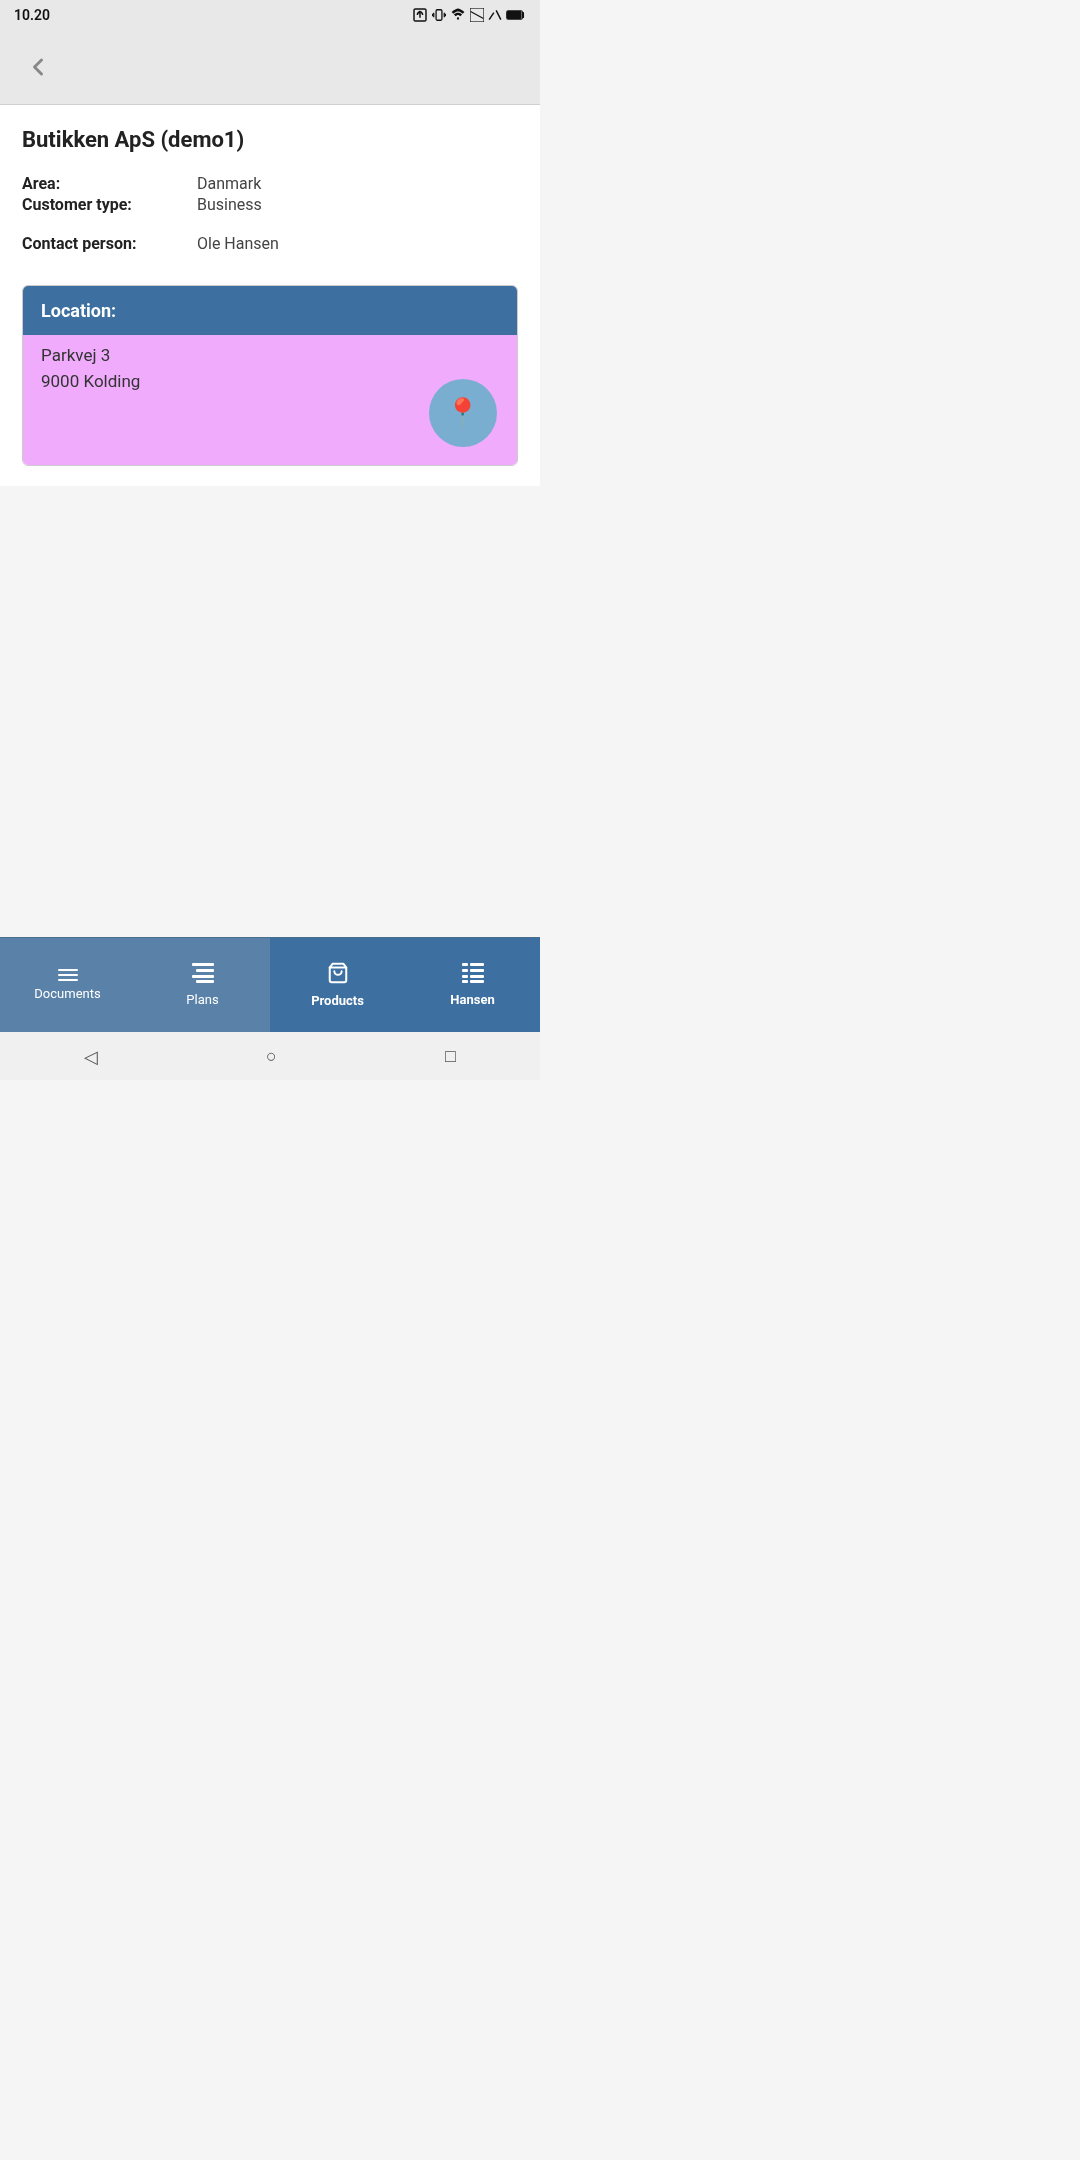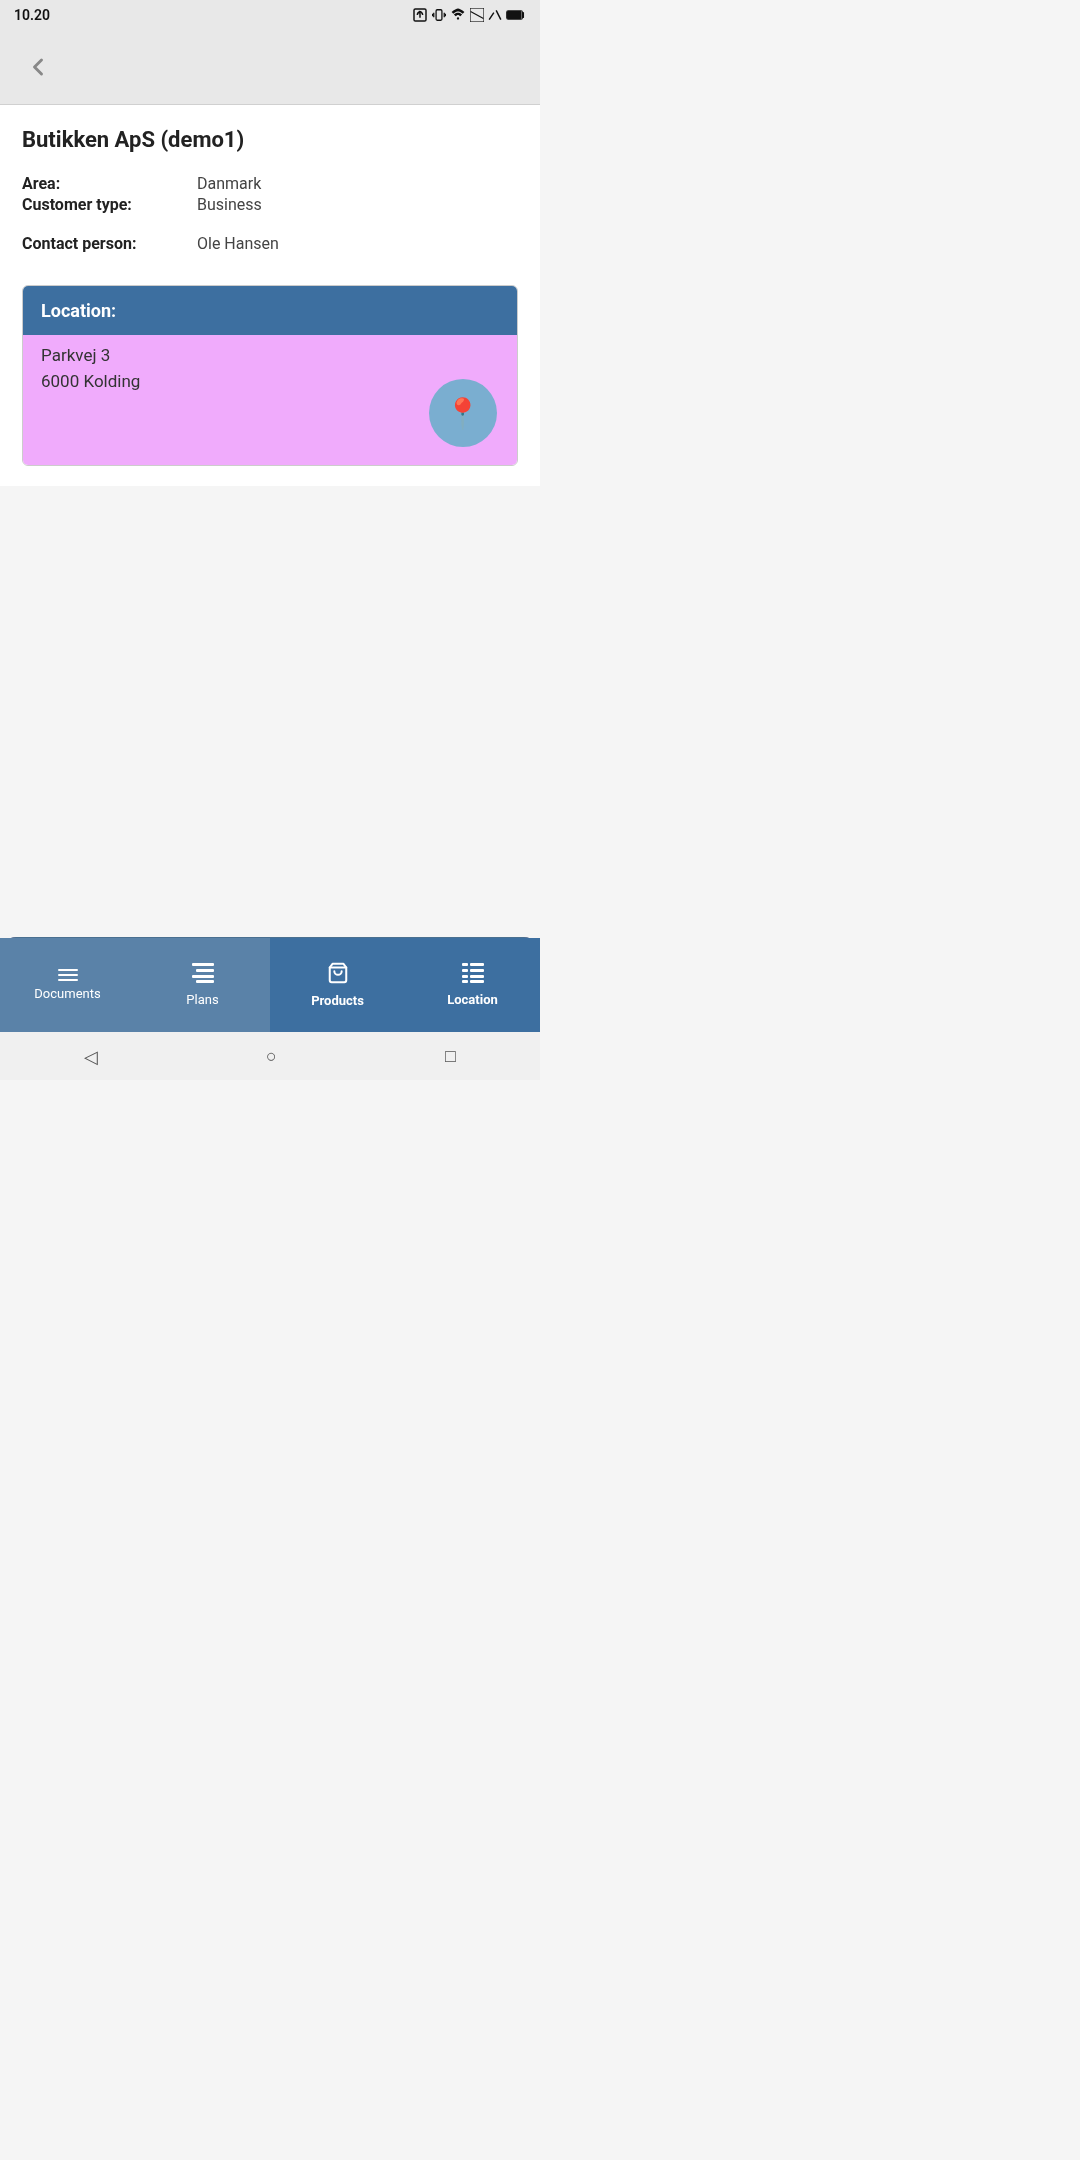--- a/index.html
+++ b/index.html
@@ -202,21 +202,20 @@
       height: calc(1080px - 30px);
     }
 
     
     .bottom-nav {
       width: 100%;
       height: 95px;
       display: flex;
       background: #be185d;
       border-top: 1px solid #4a7090;
-      border-radius: 16px;
     }
 
     .nav-item {
       flex: 1;
       display: flex;
       flex-direction: column;
       align-items: center;
       justify-content: center;
       cursor: pointer;
       gap: 5px;
@@ -340,21 +339,21 @@
       <span class="info-label">Contact person:</span>
       <span class="info-value">Ole Hansen</span>
     </div>
 
     <div class="location-card">
       <div class="location-header">
         <span class="location-header-text">Location:</span>
       </div>
       <div class="location-body">
         <div class="location-address-line">Parkvej 3</div>
-        <div class="location-address-line">6000 Kolding</div>
+        <div class="location-address-line">9000 Kolding</div>
         <div class="location-pin-btn">
           <span class="pin-icon">📍</span>
         </div>
       </div>
     </div>
   </div>
 
   <div class="spacer"></div>
 
   <div class="bottom-nav">
@@ -397,21 +396,21 @@
           <rect x="0" y="0" width="6" height="3" rx="1" fill="white"></rect>
           <rect x="8" y="0" width="14" height="3" rx="1" fill="white"></rect>
           <rect x="0" y="6" width="6" height="3" rx="1" fill="white"></rect>
           <rect x="8" y="6" width="14" height="3" rx="1" fill="white"></rect>
           <rect x="0" y="12" width="6" height="3" rx="1" fill="white"></rect>
           <rect x="8" y="12" width="14" height="3" rx="1" fill="white"></rect>
           <rect x="0" y="17" width="6" height="3" rx="1" fill="white"></rect>
           <rect x="8" y="17" width="14" height="3" rx="1" fill="white"></rect>
         </svg>
       </div>
-      <span class="nav-label">Location</span>
+      <span class="nav-label">Hansen</span>
     </div>
   </div>
 
   <div class="android-bar">
     <span class="android-btn">◁</span>
     <span class="android-btn">○</span>
     <span class="android-btn">□</span>
   </div>
 
 </div>

